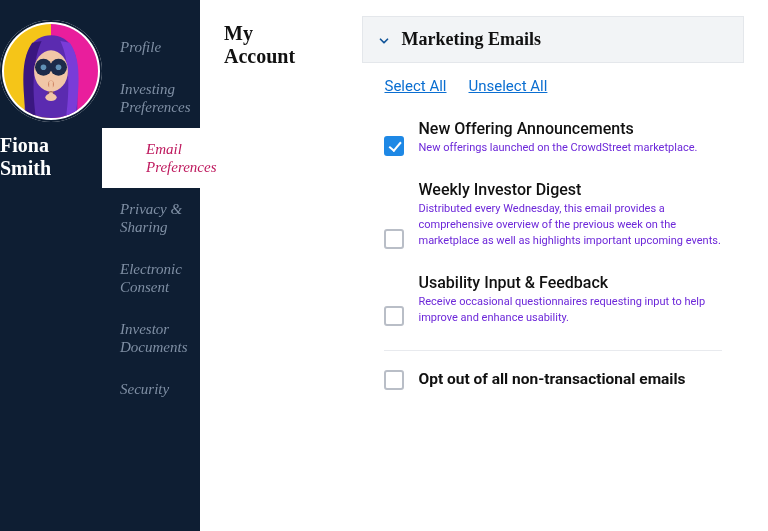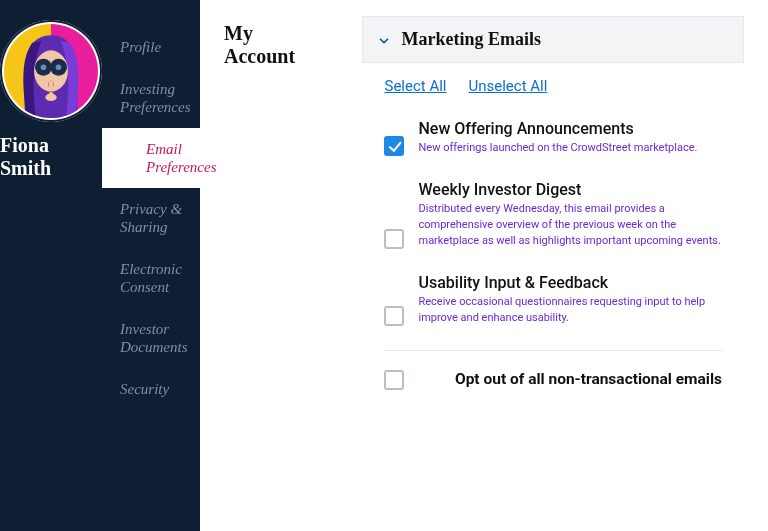--- a/index.html
+++ b/index.html
@@ -166,21 +166,20 @@
   .divider {
     height: 1px;
     background: #e8eaee;
     margin: 10px 22px 0 22px;
   }
   .optout {
     display: flex;
     align-items: center;
     gap: 14px;
     padding: 18px 22px 0 22px;
-    justify-content: space-between;
   }
   .optout-label {
     font-size: 15.5px;
     font-weight: 700;
     color: #111;
   }
 </style>
 </head>
 <body>
 

